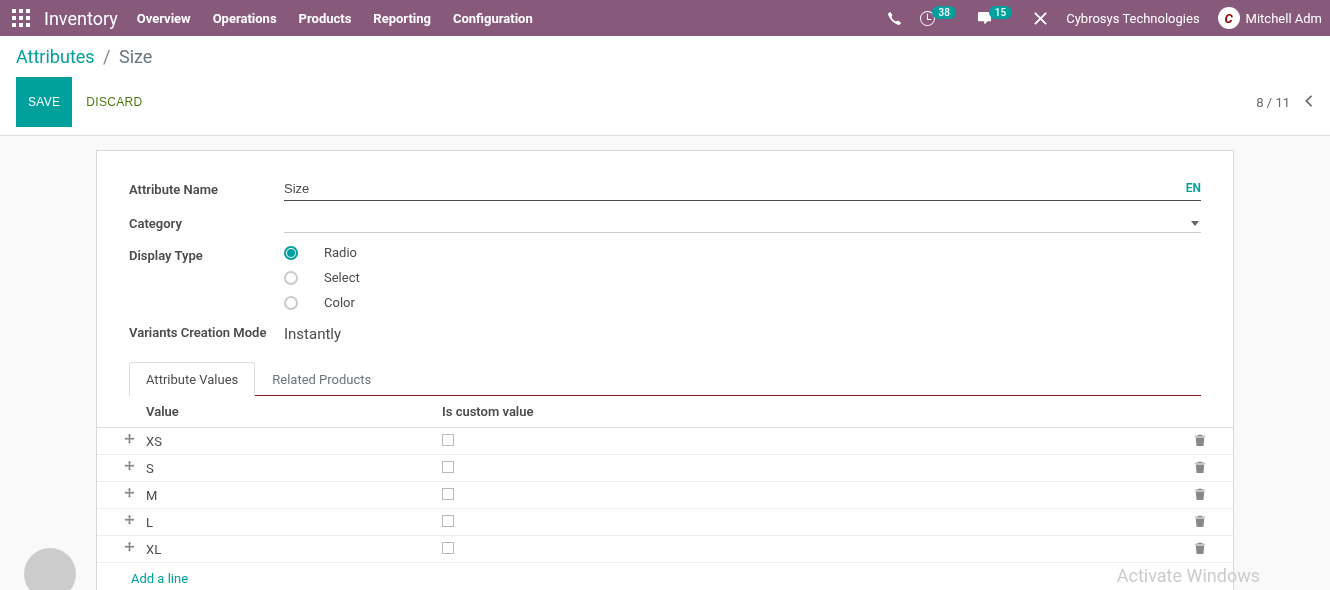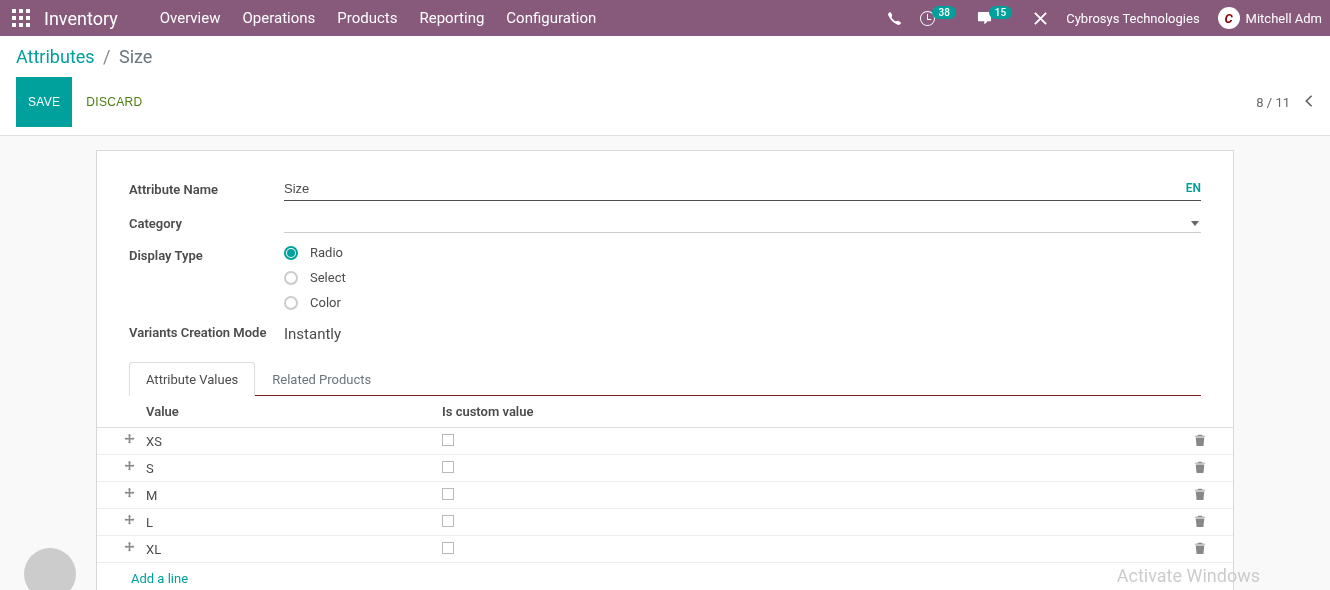--- a/index.html
+++ b/index.html
@@ -1,21 +1,21 @@
 <!DOCTYPE html>
 <html><head>
 <meta charset="utf-8">
 <style>
 * { box-sizing: border-box; margin: 0; padding: 0; }
 body { font-family: -apple-system, BlinkMacSystemFont, "Segoe UI", Roboto, Helvetica, Arial, sans-serif; font-size: 13px; color: #4c4c4c; background: #f9f9f9; overflow: hidden; }
 .topbar { background: #875A7B; color: #fff; height: 36px; display: flex; align-items: center; padding: 0 0 0 12px; }
 .apps-icon svg { width: 18px; height: 18px; display: block; }
-.app-title { font-size: 18px; font-weight: 400; margin-left: 14px; margin-right: 42px; }
+.app-title { font-size: 18px; font-weight: 400; margin-left: 14px; margin-right: 19px; }
 .nav-menu { display: flex; gap: 22px; }
-.nav-item { font-size: 15px; color: #fff; cursor: pointer; }
+.nav-item { font-size: 13px; color: #fff; cursor: pointer; font-weight: bold; }
 .topbar-right { margin-left: auto; display: flex; align-items: center; gap: 18px; padding-right: 8px; }
 .top-icon { position: relative; display: flex; align-items: center; }
 .top-icon svg { width: 15px; height: 15px; fill: #fff; }
 .badge { background: #00A09D; color: #fff; font-size: 10px; font-weight: 500; border-radius: 9px; padding: 1px 6px; position: relative; top: -6px; left: -3px; }
 .company { font-size: 13px; color: #fff; }
 .user-avatar { width: 22px; height: 22px; border-radius: 50%; background: #fff; display: inline-flex; align-items: center; justify-content: center; margin-right: 6px; }
 .user-avatar span { color: #8B0000; font-weight: bold; font-size: 13px; font-style: italic; }
 .user { display: flex; align-items: center; color: #fff; font-size: 13px; }
 .control-bar { background: #fff; border-bottom: 1px solid #e0e0e0; padding: 10px 16px 0 16px; }
 .breadcrumb { font-size: 18px; margin-bottom: 10px; }
@@ -33,21 +33,21 @@
 .form-body { padding: 28px 32px 0 32px; }
 .form-row { display: flex; align-items: flex-start; margin-bottom: 12px; }
 .form-label { width: 155px; font-weight: 600; font-size: 13px; color: #4c4c4c; padding-top: 3px; flex-shrink: 0; }
 .form-field { flex: 1; }
 .input-line { border: none; border-bottom: 1px solid #4c4c4c; width: 100%; font-size: 13px; padding: 2px 0 4px 0; outline: none; background: transparent; color: #4c4c4c; }
 .input-wrap { position: relative; }
 .lang-tag { position: absolute; right: 0; top: 2px; color: #00A09D; font-size: 12px; font-weight: 600; }
 .select-line { border: none; border-bottom: 1px solid #ccc; width: 100%; font-size: 13px; padding: 2px 0 4px 0; outline: none; background: transparent; position: relative; height: 20px; }
 .select-wrap::after { content: ""; position: absolute; right: 2px; top: 8px; border-left: 4px solid transparent; border-right: 4px solid transparent; border-top: 5px solid #666; }
 .radio-group { display: flex; flex-direction: column; gap: 10px; }
-.radio-opt { display: flex; align-items: center; gap: 12px; font-size: 13px; }
+.radio-opt { display: flex; align-items: center; gap: 26px; font-size: 13px; }
 .radio-dot { width: 14px; height: 14px; border-radius: 50%; border: 2px solid #ccc; display: inline-block; position: relative; }
 .radio-dot.checked { border-color: #00A09D; }
 .radio-dot.checked::after { content: ""; width: 8px; height: 8px; background: #00A09D; border-radius: 50%; position: absolute; top: 1px; left: 1px; }
 .static-val { font-size: 15px; color: #4c4c4c; padding-top: 3px; }
 .tabs-row { display: flex; margin-top: 18px; border-bottom: 1px solid #7f1d1d; }
 .tab { padding: 9px 16px; font-size: 13px; color: #6c757d; border: 1px solid transparent; border-bottom: none; cursor: pointer; position: relative; top: 1px; background: transparent; }
 .tab.active { border-color: #ddd; background: #fff; color: #4c4c4c; border-radius: 3px 3px 0 0; }
 .table-header { display: flex; border-bottom: 1px solid #ddd; padding: 8px 0; }
 .col-handle { width: 34px; }
 .col-value { flex: 1; font-weight: 600; font-size: 13px; padding-left: 0; }

